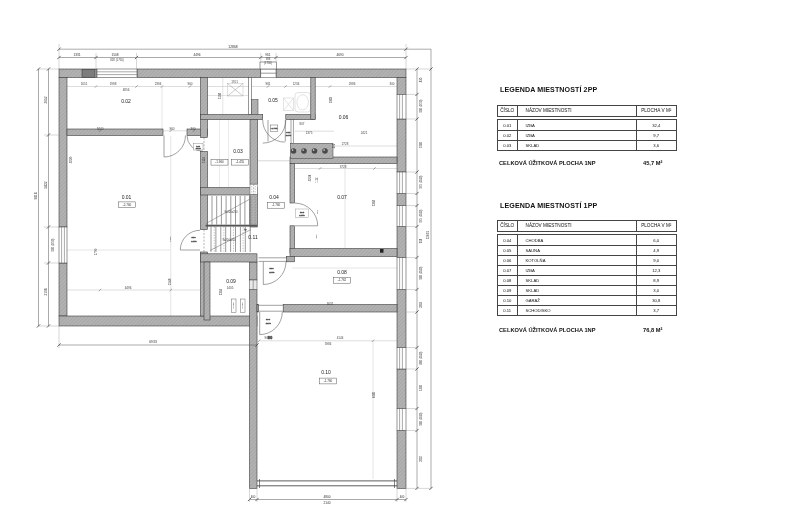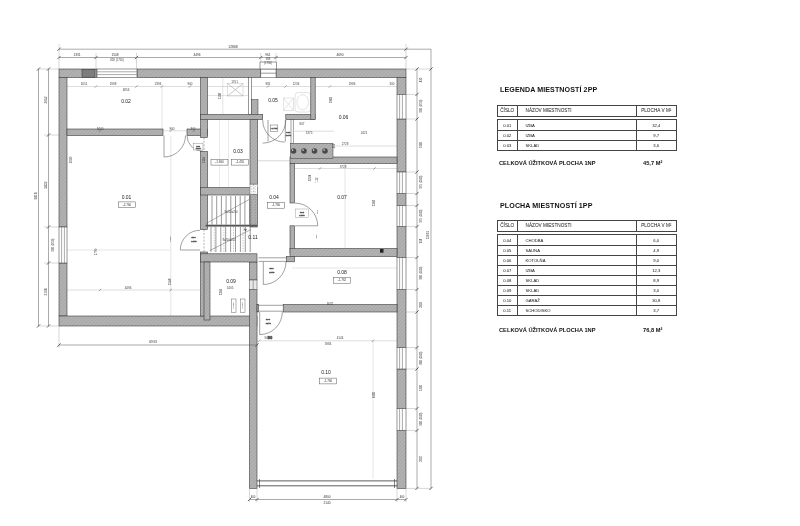--- a/index.html
+++ b/index.html
@@ -604,21 +604,21 @@
             <td style="border:0.55px solid #444;font-size:4.2px;padding:0 0 0 8px;">SKLAD</td>
             <td style="width:39.5px;border:0.55px solid #444;font-size:4.2px;text-align:center;padding:0;">3,6</td>
           </tr>
         </tbody>
       </table>
     </div>
 
 <div class="abs" style="left:499px;top:160px;width:180px;font-size:5.7px;font-weight:bold;color:#111;">CELKOVÁ ÚŽITKOVÁ PLOCHA 1NP</div>
 <div class="abs" style="left:643px;top:160px;font-size:5.7px;font-weight:bold;color:#111;">45,7 M²</div>
 
-<div class="abs" style="left:500px;top:202px;font-size:7.1px;font-weight:bold;letter-spacing:0.1px;color:#111;">PLOCHA MIESTNOSTÍ 1PP</div>
+<div class="abs" style="left:500px;top:202px;font-size:7.1px;font-weight:bold;letter-spacing:0.1px;color:#111;">LEGENDA MIESTNOSTÍ 1PP</div>
 
 <div class="abs" style="left:497px;top:219.5px;width:180px;">
       <table style="width:180px;table-layout:fixed;border:0.55px solid #444;color:#111;">
         <tbody>
           <tr>
             <td style="width:18.5px;border:0.55px solid #444;font-size:4.7px;text-align:center;height:10.2px;padding:0;">ČÍSLO</td>
             <td style="border:0.55px solid #444;font-size:4.7px;padding:0 0 0 8px;">NÁZOV MIESTNOSTI</td>
             <td style="width:39.5px;border:0.55px solid #444;font-size:4.7px;text-align:center;padding:0;">PLOCHA V M²</td>
           </tr>
         </tbody>

